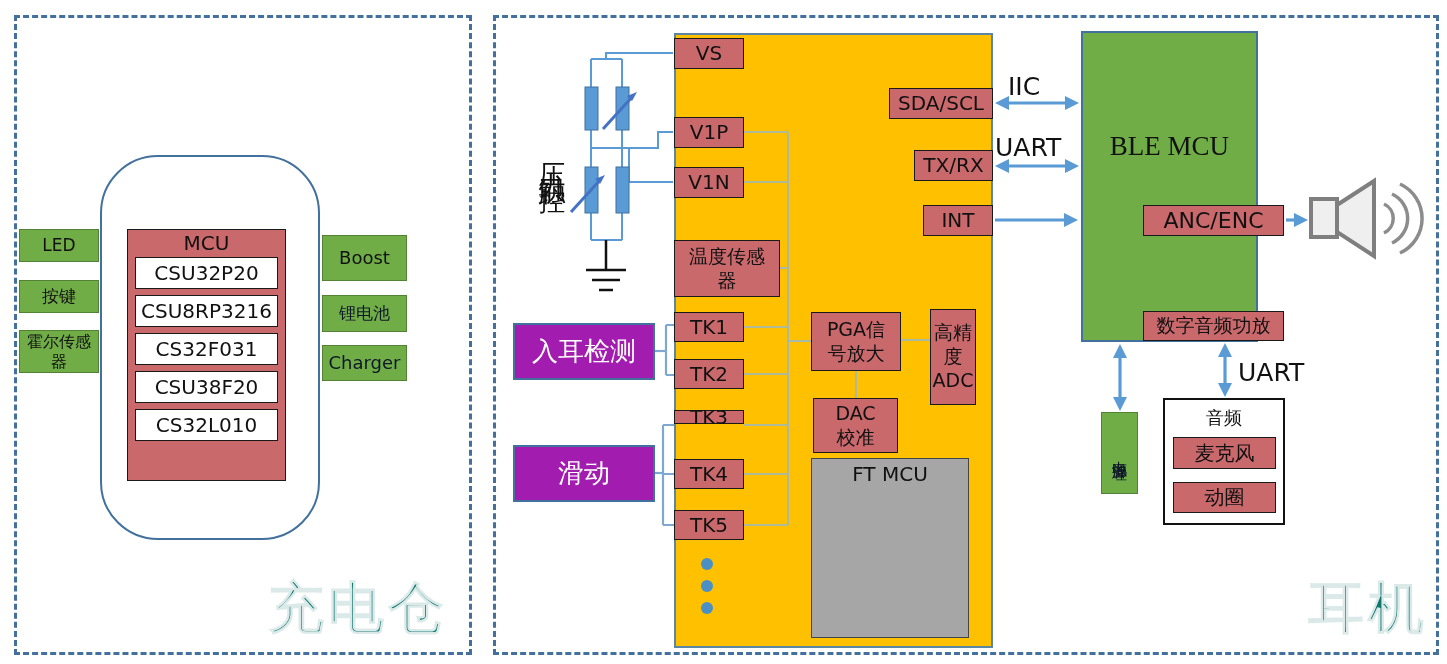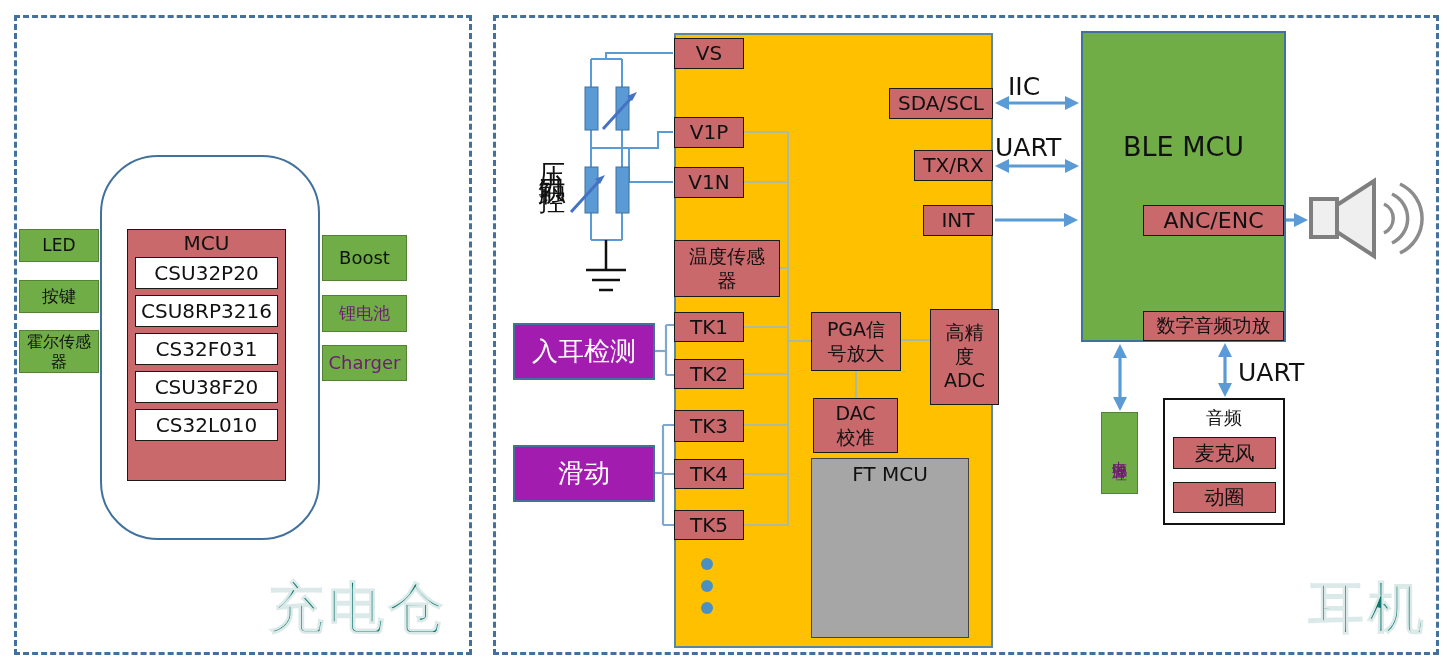--- a/index.html
+++ b/index.html
@@ -6,21 +6,21 @@
   body{font-family:"DejaVu Sans","Liberation Sans",sans-serif;}
   #stage{position:relative;width:1447px;height:664px;background:#fff;overflow:hidden;}
   .abs{position:absolute;box-sizing:border-box;}
   .panel{border:3px dashed #44709D;background:transparent;}
   .caption{font-weight:bold;font-size:56px;color:#0f766e;-webkit-text-stroke:1.5px rgba(255,255,255,.85);
            letter-spacing:4px;white-space:nowrap;line-height:1;text-align:center;}
   .rose{background:#C9696C;border:1.6px solid #1a1a1a;color:#111;display:flex;
         align-items:center;justify-content:center;text-align:center;line-height:1.25;}
   .green{background:#70AD47;border:1.5px solid #548235;color:#111;display:flex;
          align-items:center;justify-content:center;text-align:center;line-height:1.2;}
-  .green.white-t{color:#701a75;}
+  .green.white-t{color:#0f172a;}
   .blue{background:#a21caf;border:2px solid #41719C;color:#fff;display:flex;
         align-items:center;justify-content:center;text-align:center;}
   .chipcol{display:flex;flex-direction:column;align-items:center;}
   .chip{background:#fff;border:1.8px solid #1a1a1a;color:#111;display:flex;
         align-items:center;justify-content:center;font-size:20px;}
   .vtext{writing-mode:vertical-rl;text-orientation:upright;display:flex;align-items:center;justify-content:center;}
   .dot{width:12px;height:12px;border-radius:50%;background:#4A90C4;}
   svg{position:absolute;left:0;top:0;pointer-events:none;}
 </style>
 </head>
@@ -58,48 +58,48 @@
 
   <div class="abs vtext" style="left:533px;top:84px;width:38px;height:148px;font-size:27px;color:#111;letter-spacing:8px;">压力触控</div>
 
   <div class="abs rose" style="left:674px;top:38px;width:70px;height:31px;font-size:20px;">VS</div>
   <div class="abs rose" style="left:674px;top:117px;width:70px;height:31px;font-size:20px;">V1P</div>
   <div class="abs rose" style="left:674px;top:167px;width:70px;height:31px;font-size:20px;">V1N</div>
   <div class="abs rose" style="left:674px;top:240px;width:106px;height:57px;font-size:19px;padding:0 8px;">温度传感器</div>
 
   <div class="abs rose" style="left:674px;top:312px;width:70px;height:30px;font-size:20px;">TK1</div>
   <div class="abs rose" style="left:674px;top:359px;width:70px;height:30px;font-size:20px;">TK2</div>
-  <div class="abs rose" style="left:674px;top:410px;width:70px;height:32px;font-size:20px;">TK3</div>
+  <div class="abs rose" style="left:674px;top:410px;width:70px;height:14px;font-size:20px;">TK3</div>
   <div class="abs rose" style="left:674px;top:459px;width:70px;height:30px;font-size:20px;">TK4</div>
   <div class="abs rose" style="left:674px;top:510px;width:70px;height:30px;font-size:20px;">TK5</div>
 
   <div class="abs dot" style="left:701px;top:558px;"></div>
   <div class="abs dot" style="left:701px;top:580px;"></div>
   <div class="abs dot" style="left:701px;top:602px;"></div>
 
   <div class="abs rose" style="left:811px;top:312px;width:90px;height:59px;font-size:19px;padding:0 8px;">PGA信号放大</div>
-  <div class="abs rose" style="left:930px;top:309px;width:69px;height:96px;font-size:19px;padding:0 8px;">高精度ADC</div>
+  <div class="abs rose" style="left:930px;top:309px;width:46px;height:96px;font-size:19px;padding:0 8px;">高精度ADC</div>
   <div class="abs rose" style="left:813px;top:398px;width:85px;height:55px;font-size:19px;padding:0 12px;">DAC校准</div>
 
   <div class="abs" style="left:811px;top:458px;width:158px;height:180px;background:#A6A6A6;border:1.8px solid #444;display:flex;flex-direction:column;align-items:center;gap:25px;">
     <div style="font-size:20px;color:#111;height:30px;display:flex;align-items:center;">FT MCU</div>
   </div>
 
   <div class="abs rose" style="left:889px;top:88px;width:104px;height:31px;font-size:20px;">SDA/SCL</div>
   <div class="abs rose" style="left:914px;top:150px;width:79px;height:31px;font-size:20px;">TX/RX</div>
   <div class="abs rose" style="left:923px;top:205px;width:70px;height:31px;font-size:20px;">INT</div>
 
   <div class="abs" style="left:1008px;top:72px;font-size:25px;color:#111;">IIC</div>
   <div class="abs" style="left:995px;top:133px;font-size:25px;color:#111;">UART</div>
   <div class="abs" style="left:1238px;top:358px;font-size:25px;color:#111;">UART</div>
 
   <div class="abs blue" style="left:513px;top:323px;width:142px;height:57px;font-size:26px;">入耳检测</div>
   <div class="abs blue" style="left:513px;top:445px;width:142px;height:57px;font-size:26px;">滑动</div>
 
-  <div class="abs" style="left:1081px;top:31px;width:205px;height:311px;background:#70AD47;border:2px solid #41719C;">
+  <div class="abs" style="left:1081px;top:31px;width:177px;height:311px;background:#70AD47;border:2px solid #41719C;font-family:Liberation Serif, serif;">
     <div style="position:absolute;left:0;top:98px;width:100%;text-align:center;font-size:27px;color:#111;">BLE MCU</div>
   </div>
   <div class="abs rose" style="left:1143px;top:205px;width:141px;height:31px;font-size:22px;">ANC/ENC</div>
   <div class="abs rose" style="left:1143px;top:311px;width:141px;height:30px;font-size:19px;">数字音频功放</div>
 
   <div class="abs green white-t vtext" style="left:1101px;top:412px;width:37px;height:82px;font-size:15px;letter-spacing:2px;">电源管理</div>
 
   <div class="abs" style="left:1163px;top:398px;width:122px;height:127px;background:#fff;border:2.5px solid #111;">
     <div style="position:absolute;left:0;top:6px;width:100%;text-align:center;font-size:18px;color:#111;">音频</div>
   </div>

